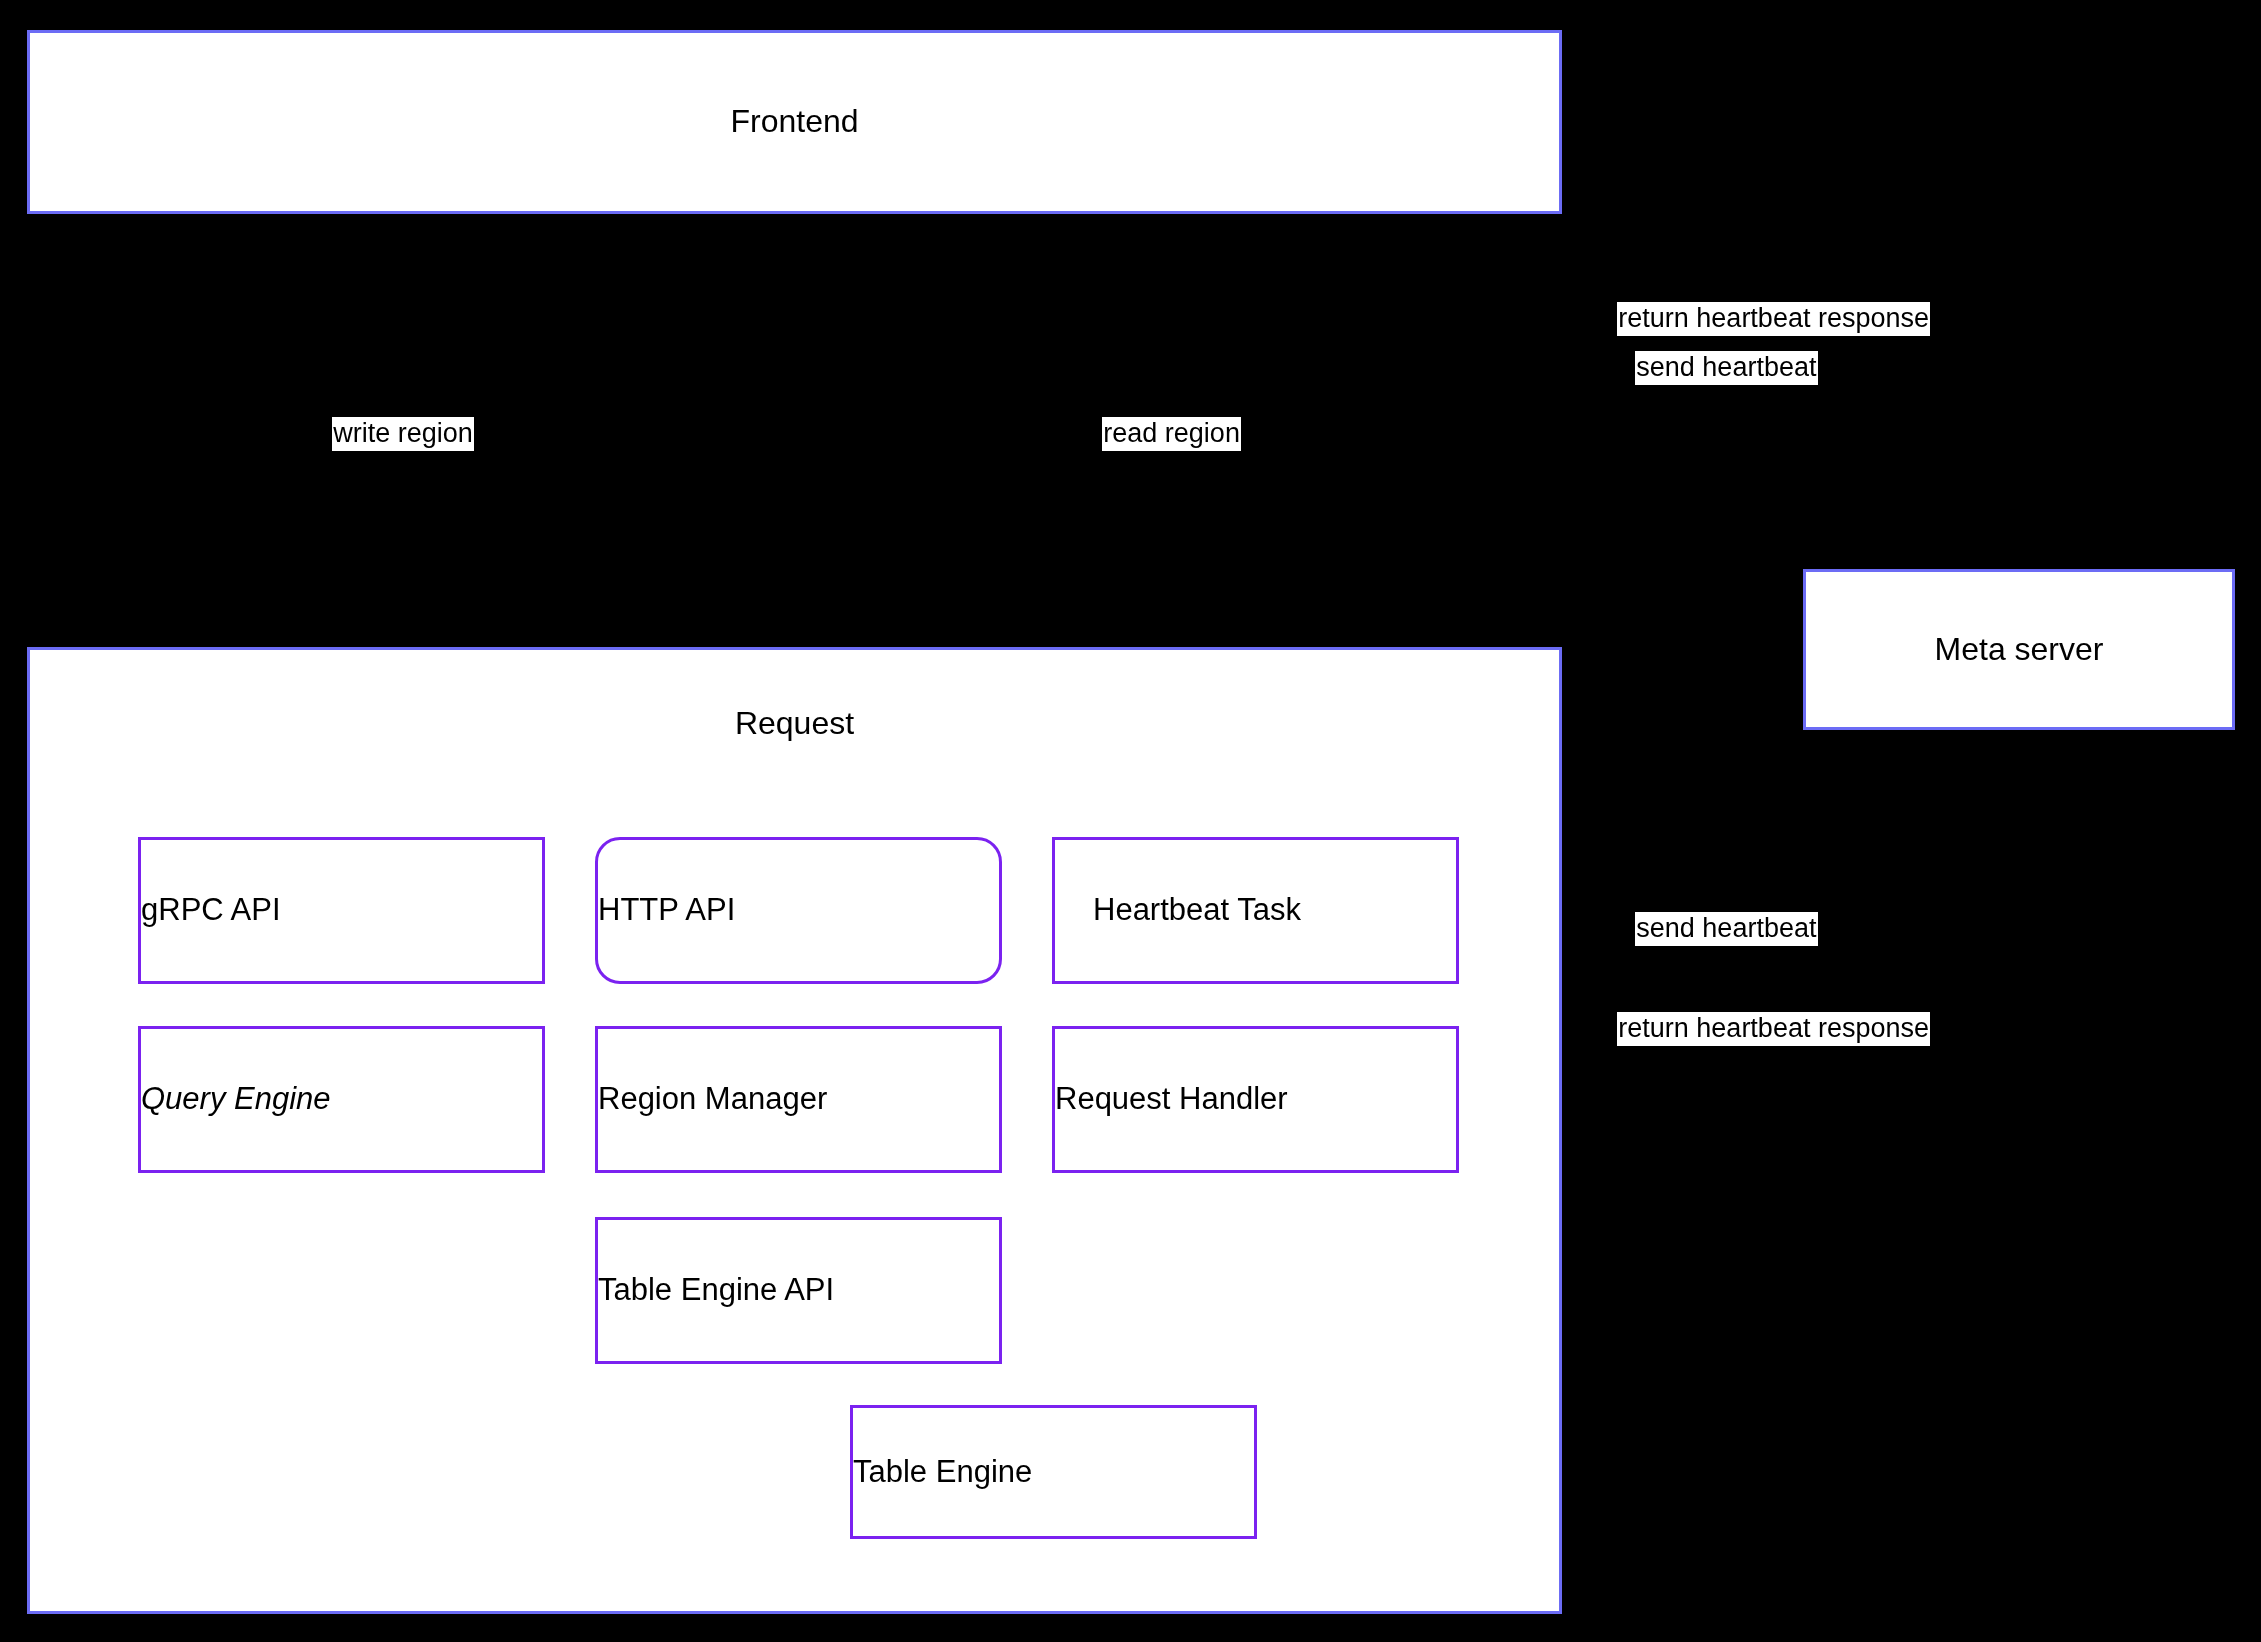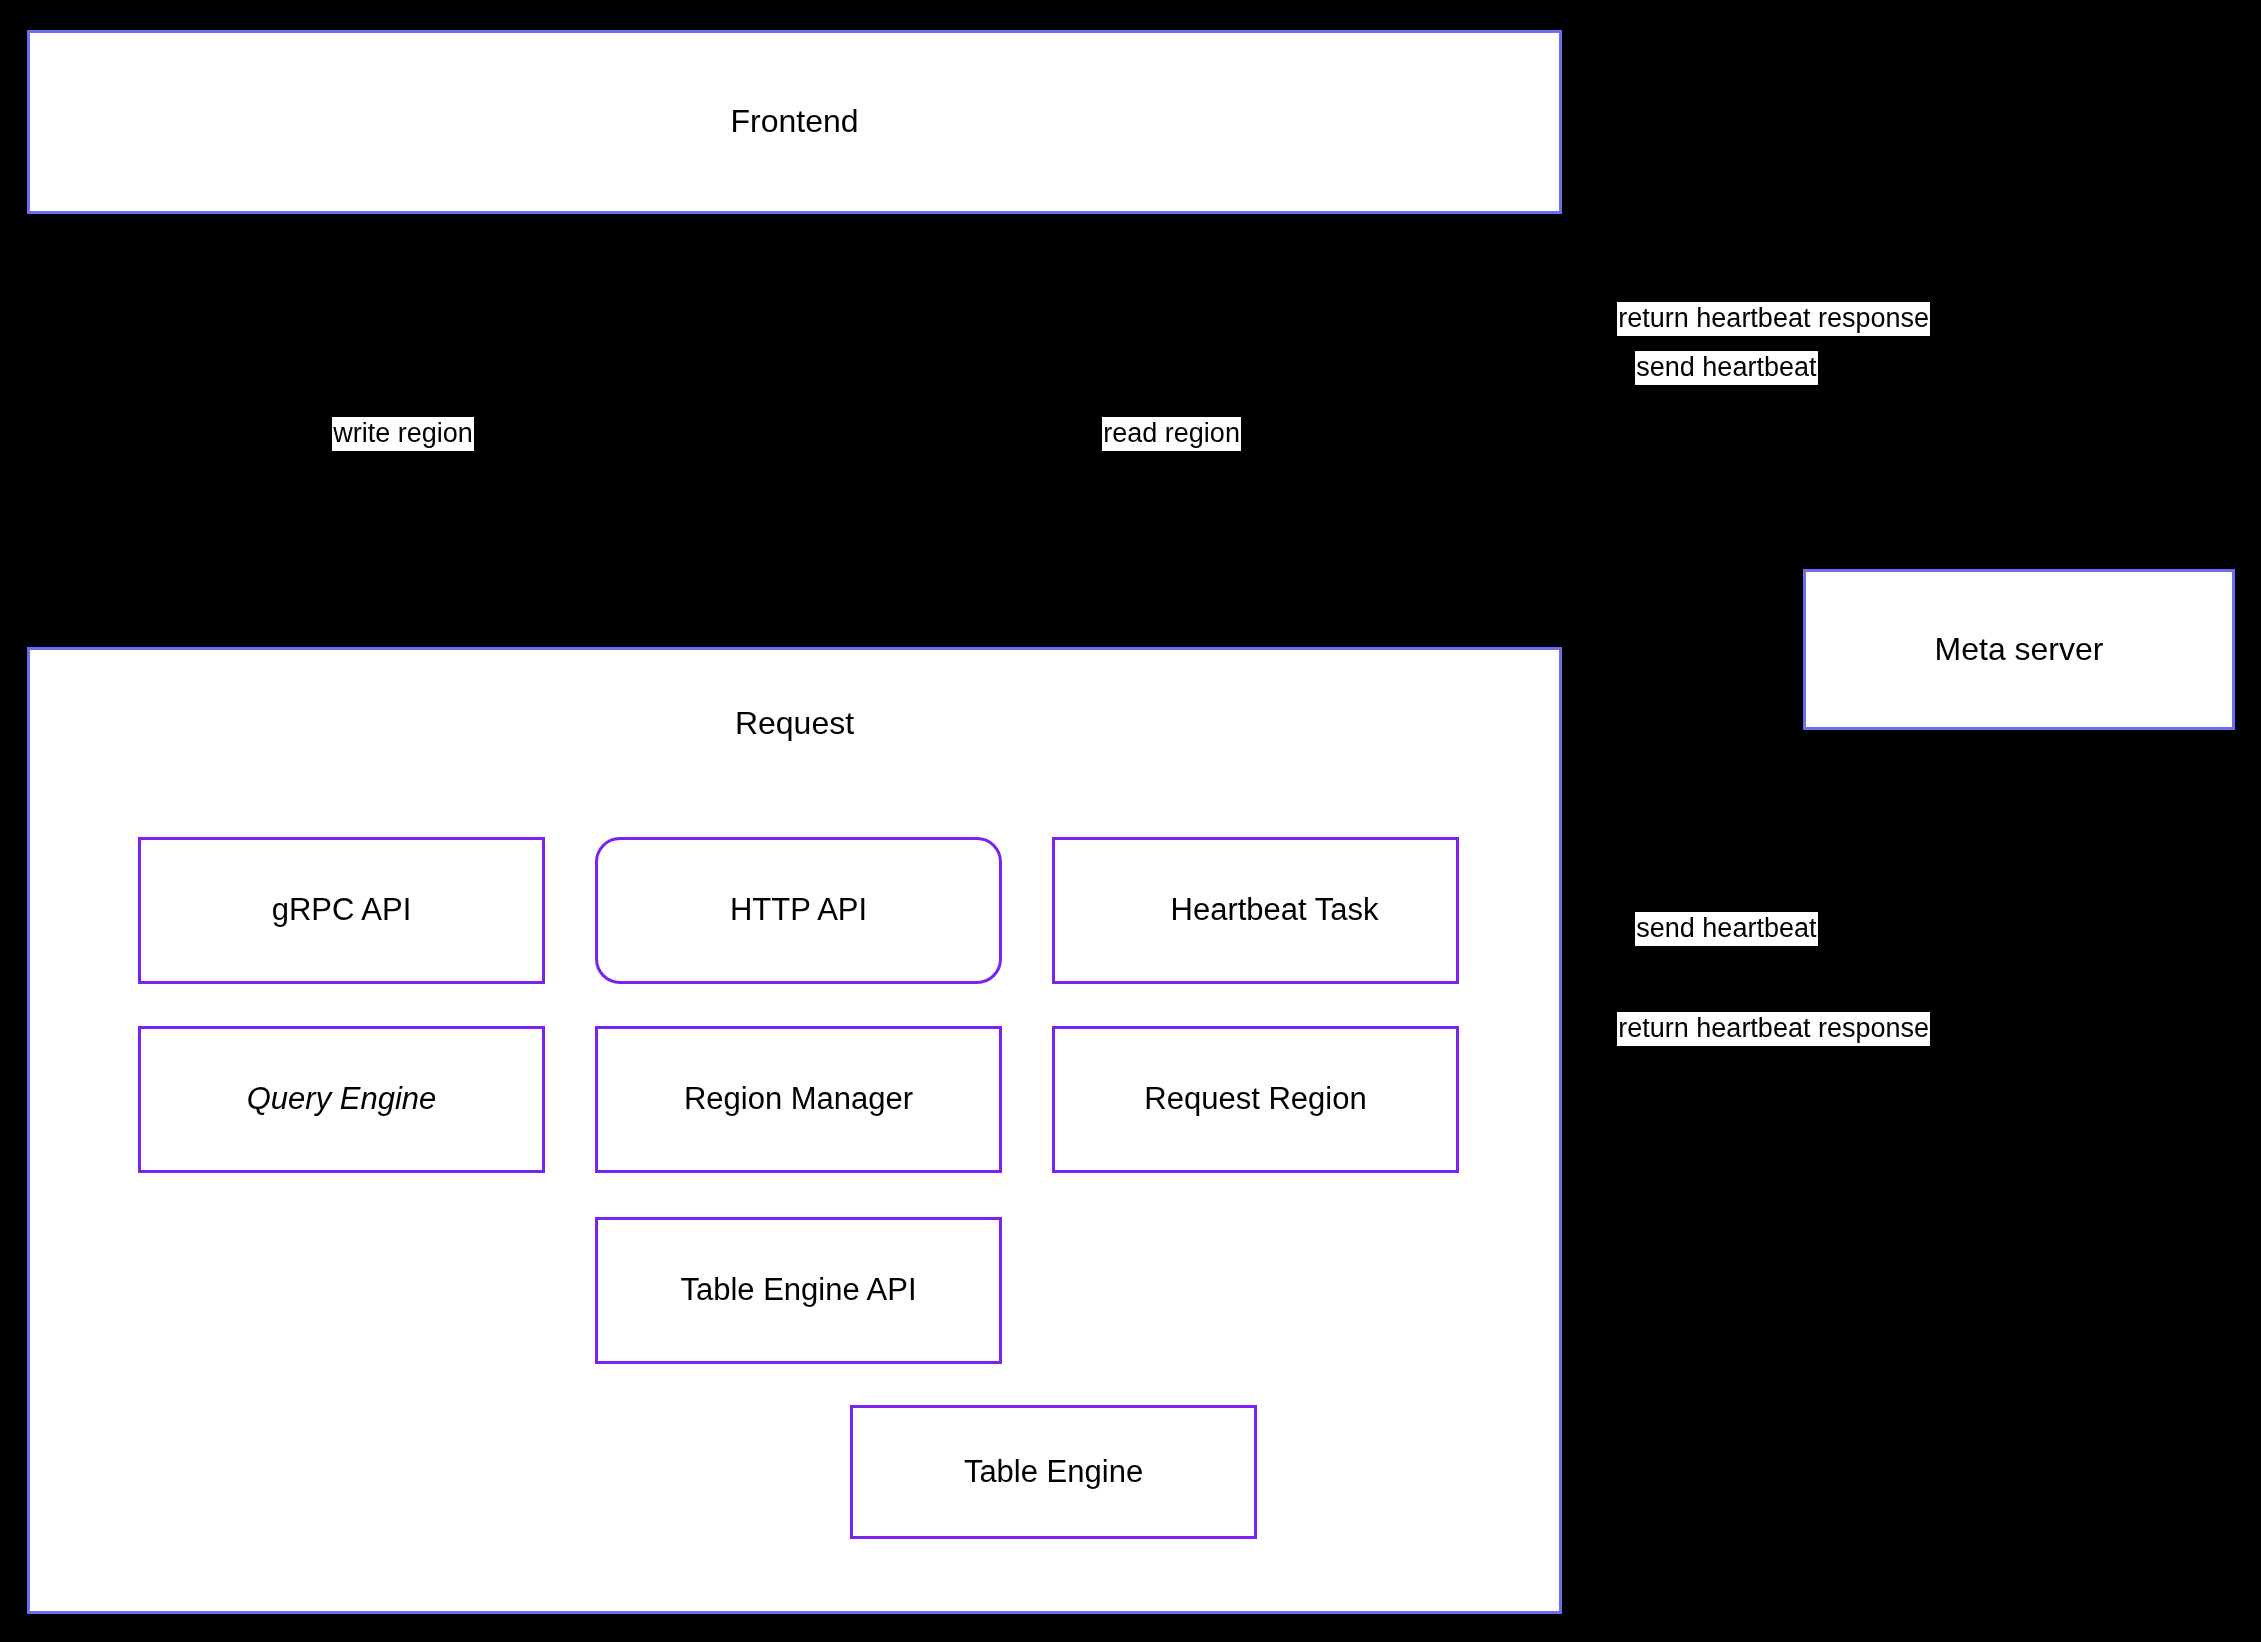--- a/index.html
+++ b/index.html
@@ -61,21 +61,21 @@
   }
 
   
   .node-inner {
     position: absolute;
     background: #ffffff;
     border: 3.4px solid #7B22F0;
     box-sizing: border-box;
     display: flex;
     align-items: center;
-    justify-content: center;
+    justify-content: flex-start;
   }
   .node-inner > .node-label {
     color: #000000;
     font-size: 31px;
     line-height: 1.1;
     white-space: nowrap;
     text-align: center;
   }
 
   
@@ -136,21 +136,21 @@
       <span class="node-label">Heartbeat Task</span>
     </div>
 
     <div class="node-inner" style="left:108px; top:376px; width:407px; height:147px;font-style:italic;">
       <span class="node-label">Query Engine</span>
     </div>
     <div class="node-inner" style="left:565px; top:376px; width:407px; height:147px;">
       <span class="node-label">Region Manager</span>
     </div>
     <div class="node-inner" style="left:1022px; top:376px; width:407px; height:147px;">
-      <span class="node-label">Request Region</span>
+      <span class="node-label">Request Handler</span>
     </div>
 
     <div class="node-inner" style="left:565px; top:567px; width:407px; height:147px;">
       <span class="node-label">Table Engine API</span>
     </div>
 
     <div class="node-inner" style="left:820px; top:755px; width:407px; height:134px;">
       <span class="node-label">Table Engine</span>
     </div>
   </div>

